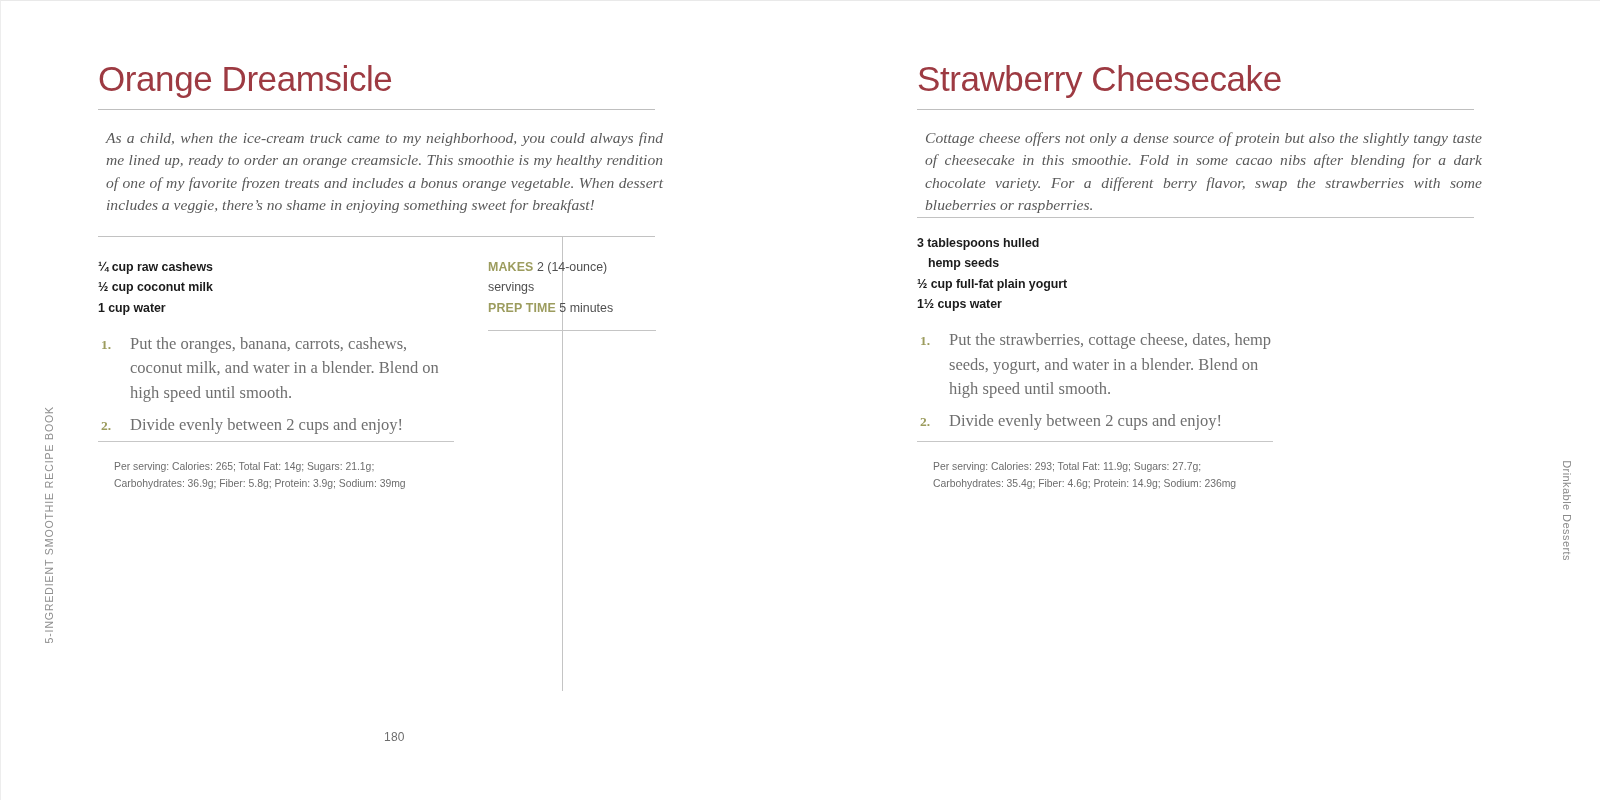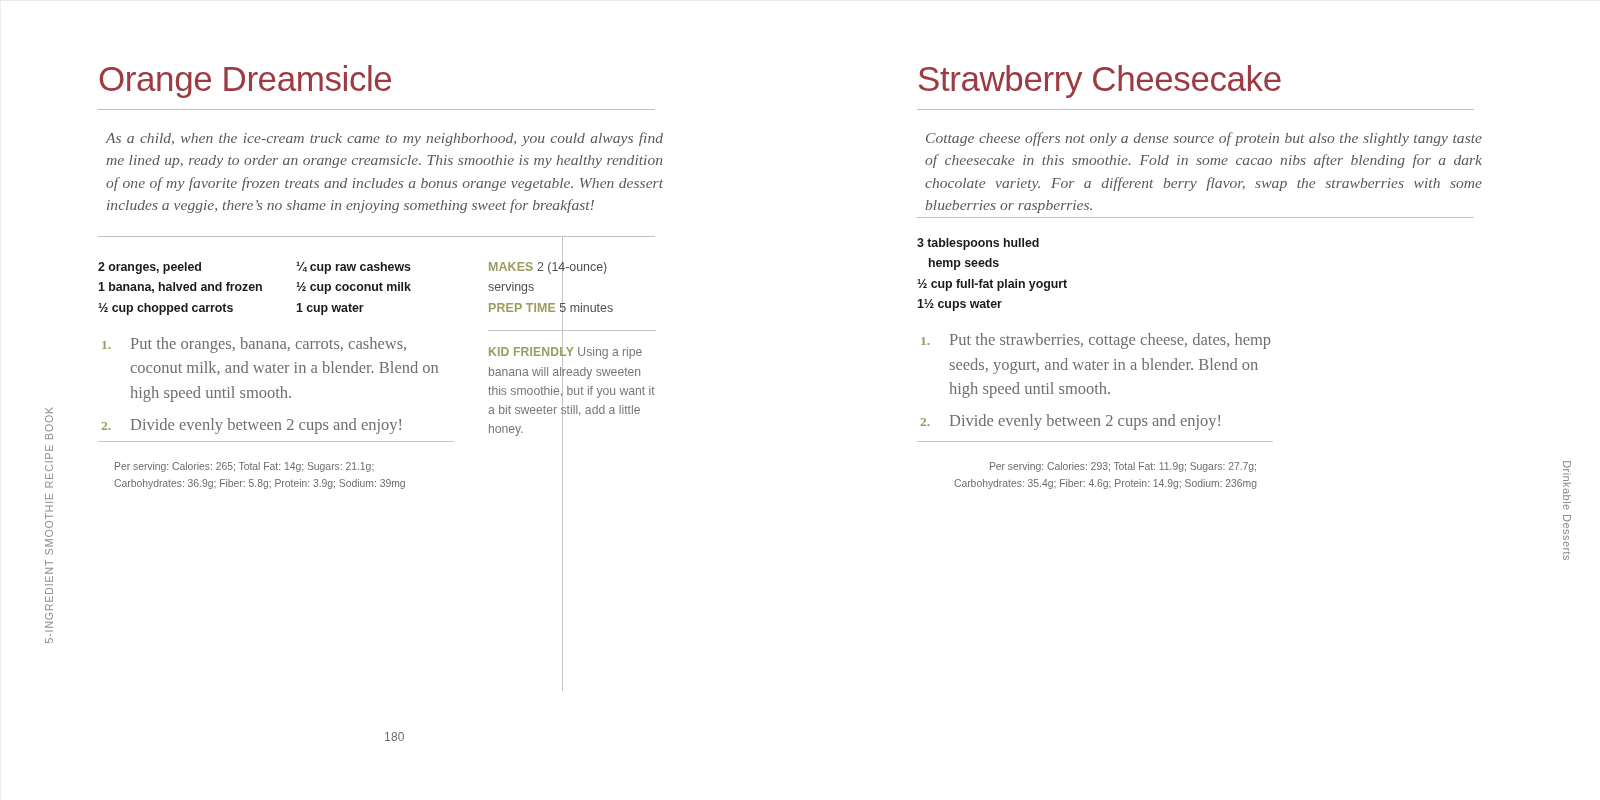--- a/index.html
+++ b/index.html
@@ -172,21 +172,21 @@
     color: #9c9c5e;
   }
 
   
   .nutrition-wrap {
     position: absolute;
     left: 0;
     width: 356px;
   }
   .page-left  .nutrition-wrap { top: 440px; }
-  .page-right .nutrition-wrap { top: 440px; text-align: right; }
+  .page-right .nutrition-wrap { top: 440px; }
 
   .nutrition-rule {
     width: 356px;
     height: 1px;
     background: #c7c7c7;
     margin-bottom: 9px;
   }
   .nutrition {
     margin: 16px;
     font-size: 10.4px;
@@ -258,25 +258,20 @@
       <div class="title-rule"></div>
 
       <p class="intro">As a child, when the ice-cream truck came to my neighborhood, you could always find me lined up, ready to order an orange creamsicle. This smoothie is my healthy rendition of one of my favorite frozen treats and includes a bonus orange vegetable. When dessert includes a veggie, there’s no shame in enjoying something sweet for breakfast!</p>
 
       <div class="body-rule body-rule-top"></div>
       <div class="vrule"></div>
 
       <div class="main-col">
 
         <div class="ingredients">
-          <div class="ing-col ing-col-1">
-            <div class="ing-item">2 oranges, peeled</div>
-            <div class="ing-item">1 banana, halved and frozen</div>
-            <div class="ing-item">½ cup chopped carrots</div>
-          </div>
           <div class="ing-col ing-col-2">
             <div class="ing-item">¼ cup raw cashews</div>
             <div class="ing-item">½ cup coconut milk</div>
             <div class="ing-item">1 cup water</div>
           </div>
         </div>
 
         <ol class="steps">
           <li class="step">
             <span class="step-num">1.</span>
@@ -298,24 +293,20 @@
     <div class="sidebar">
       <div class="meta">
         <span class="meta-label">MAKES</span>
         <span class="meta-value">2 (14-ounce) servings</span><br>
         <span class="meta-label">PREP TIME</span>
         <span class="meta-value">5 minutes</span>
       </div>
 
       <div class="sidebar-rule"></div>
 
-      <div class="tip">
-        <span class="tip-label">KID FRIENDLY</span>
-        <span>Using a ripe banana will already sweeten this smoothie, but if you want it a bit sweeter still, add a little honey.</span>
-      </div>
     </div>
 
     <div class="folio folio-left">180</div>
   </div>
 
   <div class="page page-right">
 
     <div class="running-head running-head-right">Drinkable Desserts</div>
 
     <div class="content">

